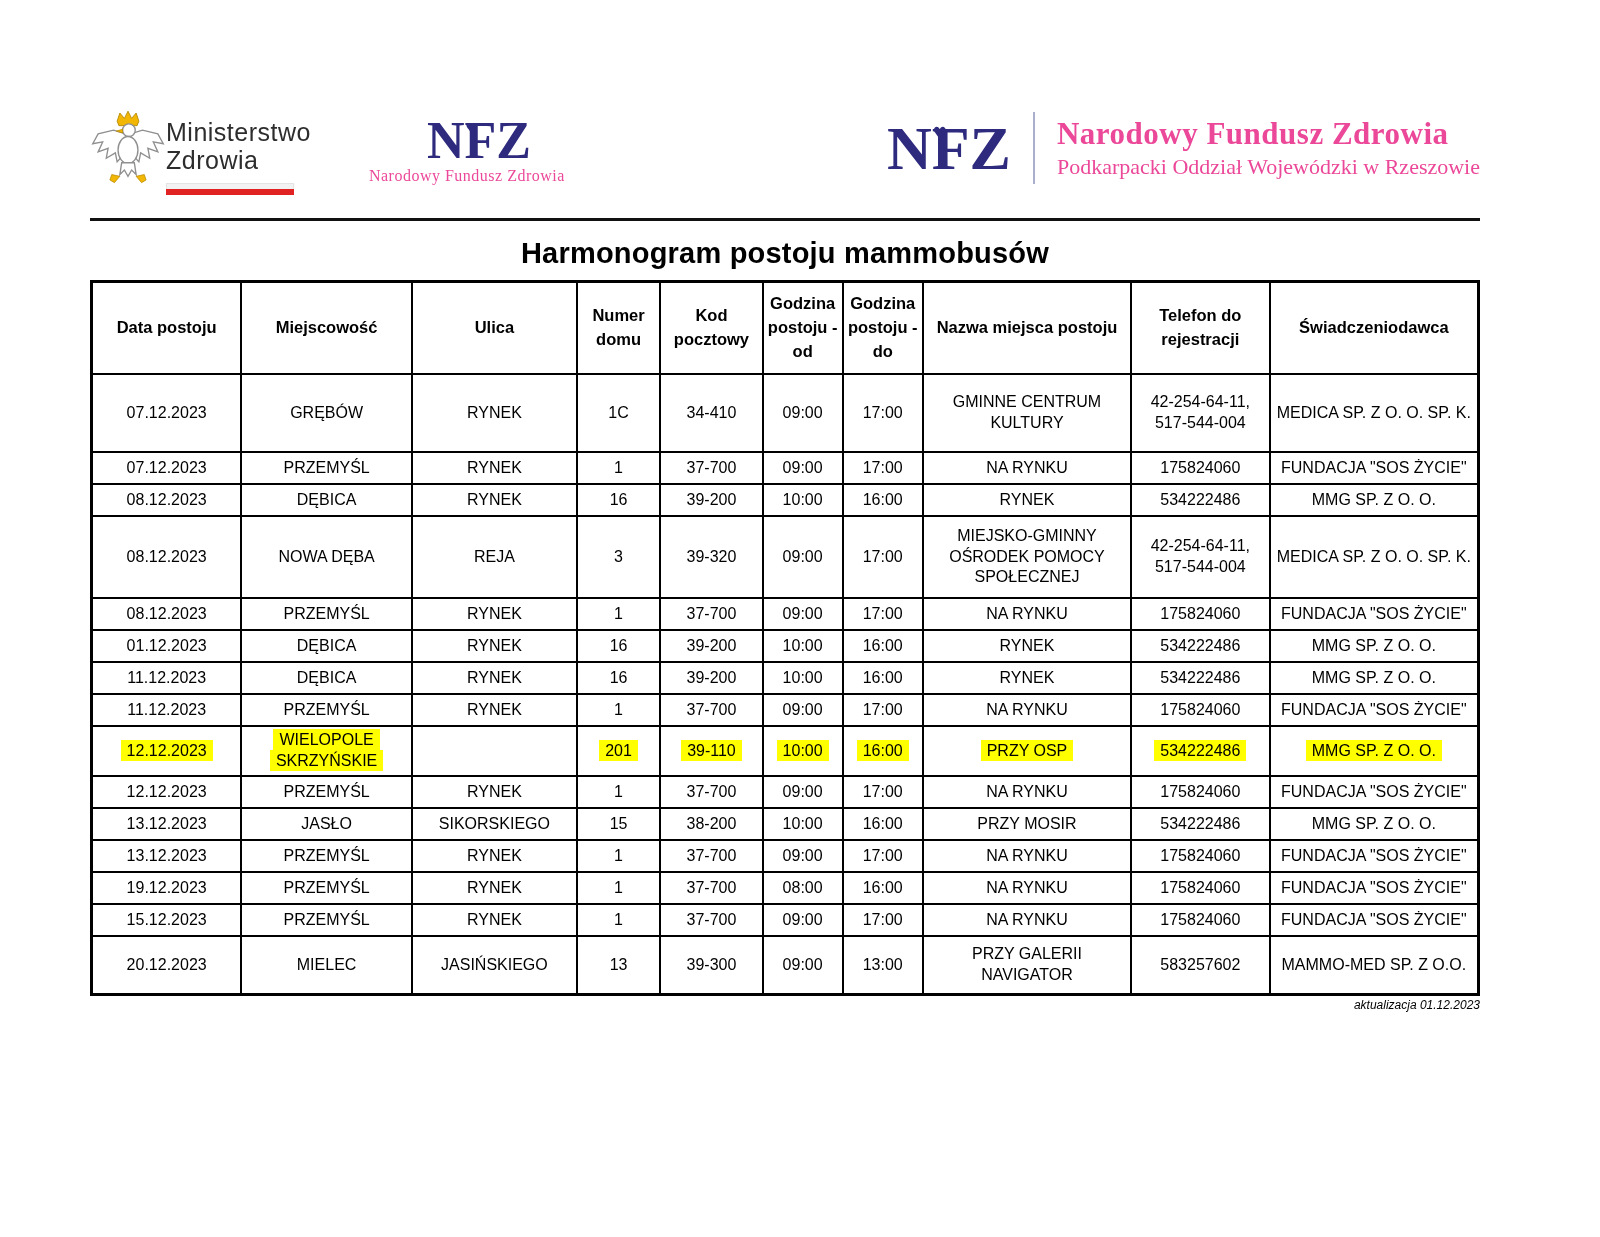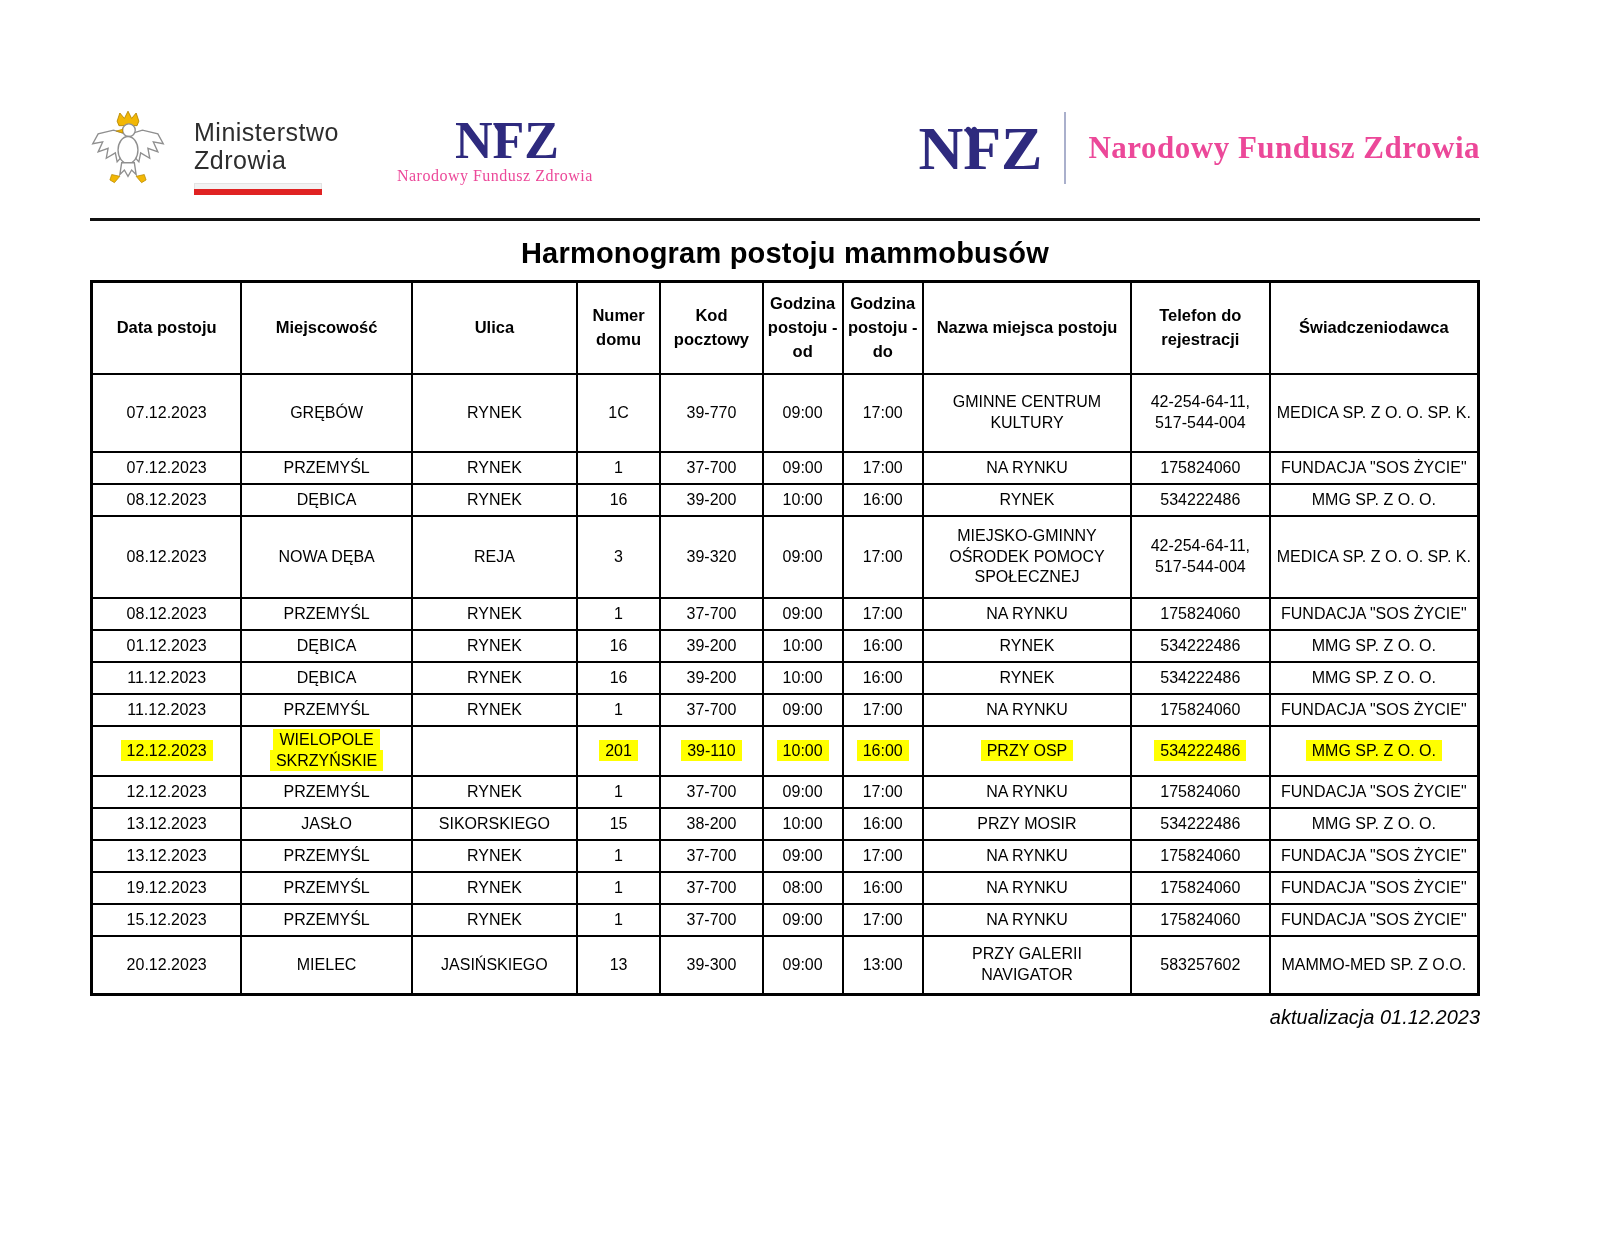--- a/index.html
+++ b/index.html
@@ -2,21 +2,21 @@
 <html><head>
 <meta charset="utf-8">
 <style>
   html,body{margin:0;padding:0;background:#ffffff;}
   body{width:1600px;height:1237px;font-family:"Liberation Sans",sans-serif;color:#000;}
   .page{width:1390px;margin-left:90px;padding-top:108px;}
 
   
   .hdr{display:flex;align-items:flex-start;justify-content:space-between;height:96px;}
   .hdr-left{display:flex;align-items:flex-start;gap:58px;}
-  .ministry{display:flex;align-items:flex-start;gap:28px;}
+  .ministry{display:flex;align-items:flex-start;gap:0;}
   .eagle{width:76px;height:86px;flex:0 0 auto;}
   .ministry-txt{padding-top:10px;}
   .ministry-txt .ln{font-size:25px;line-height:1.12;color:#2d2d2d;font-weight:500;letter-spacing:.5px;}
   .flag-bar{width:128px;margin-top:9px;}
   .flag-bar .w{height:5px;background:#f2f2f2;border:1px solid #e3e3e3;border-bottom:none;}
   .flag-bar .r{height:6px;background:#e02222;}
 
   .nfz-navy{color:#ec4899;font-family:"Liberation Serif",serif;}
   .nfz-small{text-align:center;padding-top:8px;}
   .nfz-acronym{position:relative;display:inline-block;font-family:"Liberation Serif",serif;font-weight:bold;color:#2e2a7e;line-height:.95;margin-left:24px;}
@@ -43,21 +43,21 @@
   .c1{width:10.8%}.c2{width:12.3%}.c3{width:11.9%}.c4{width:6.0%}.c5{width:7.4%}
   .c6{width:5.75%}.c7{width:5.8%}.c8{width:15.0%}.c9{width:10.0%}.c10{width:15.05%}
   tbody tr:nth-child(1) td{height:72px;}
   tbody tr:nth-child(4) td{height:76px;}
   tbody tr:nth-child(9) td{height:44px;}
   tbody tr:nth-child(15) td{height:52px;}
   .cv{display:inline;}
   .cv.hl{background:#ffff00;padding:2px 6px;-webkit-box-decoration-break:clone;box-decoration-break:clone;}
 
   
-  .foot{margin-top:6px;text-align:right;font-style:italic;font-size:20px;line-height:1.55;}
+  .foot{margin-top:0;text-align:right;font-style:italic;font-size:12px;line-height:1.55;}
 </style>
 </head>
 <body>
 
 <div class="page">
 
   <div class="hdr">
     <div class="hdr-left">
       <div class="ministry">
         <svg class="eagle" viewBox="0 0 84 92" xmlns="http://www.w3.org/2000/svg">
@@ -97,20 +97,21 @@
     </div>
 
     <div class="nfz-right">
       <div class="nfz-acronym">
         <span>NFZ</span>
         <span class="heart">♥</span>
       </div>
       <div class="vdiv"></div>
       <div>
         <div class="l1 nfz-navy">Narodowy Fundusz Zdrowia</div>
+        <div class="l2 nfz-navy">Podkarpacki Oddział Wojewódzki w Rzeszowie</div>
       </div>
     </div>
   </div>
 
   <div class="rule"></div>
 
   <div class="title">Harmonogram postoju mammobusów</div>
 
   <table>
     <colgroup>
@@ -138,21 +139,21 @@
         <th>Telefon do rejestracji</th>
         <th>Świadczeniodawca</th>
       </tr>
     </thead>
     <tbody>
         <tr>
       <td><span class="cv">07.12.2023</span></td>
       <td><span class="cv">GRĘBÓW</span></td>
       <td><span class="cv">RYNEK</span></td>
       <td><span class="cv">1C</span></td>
-      <td><span class="cv">39-770</span></td>
+      <td><span class="cv">34-410</span></td>
       <td><span class="cv">09:00</span></td>
       <td><span class="cv">17:00</span></td>
       <td><span class="cv">GMINNE CENTRUM KULTURY</span></td>
       <td><span class="cv">42-254-64-11, 517-544-004</span></td>
       <td><span class="cv">MEDICA SP.  Z O. O. SP. K.</span></td>
     </tr>
         <tr>
       <td><span class="cv">07.12.2023</span></td>
       <td><span class="cv">PRZEMYŚL</span></td>
       <td><span class="cv">RYNEK</span></td>

